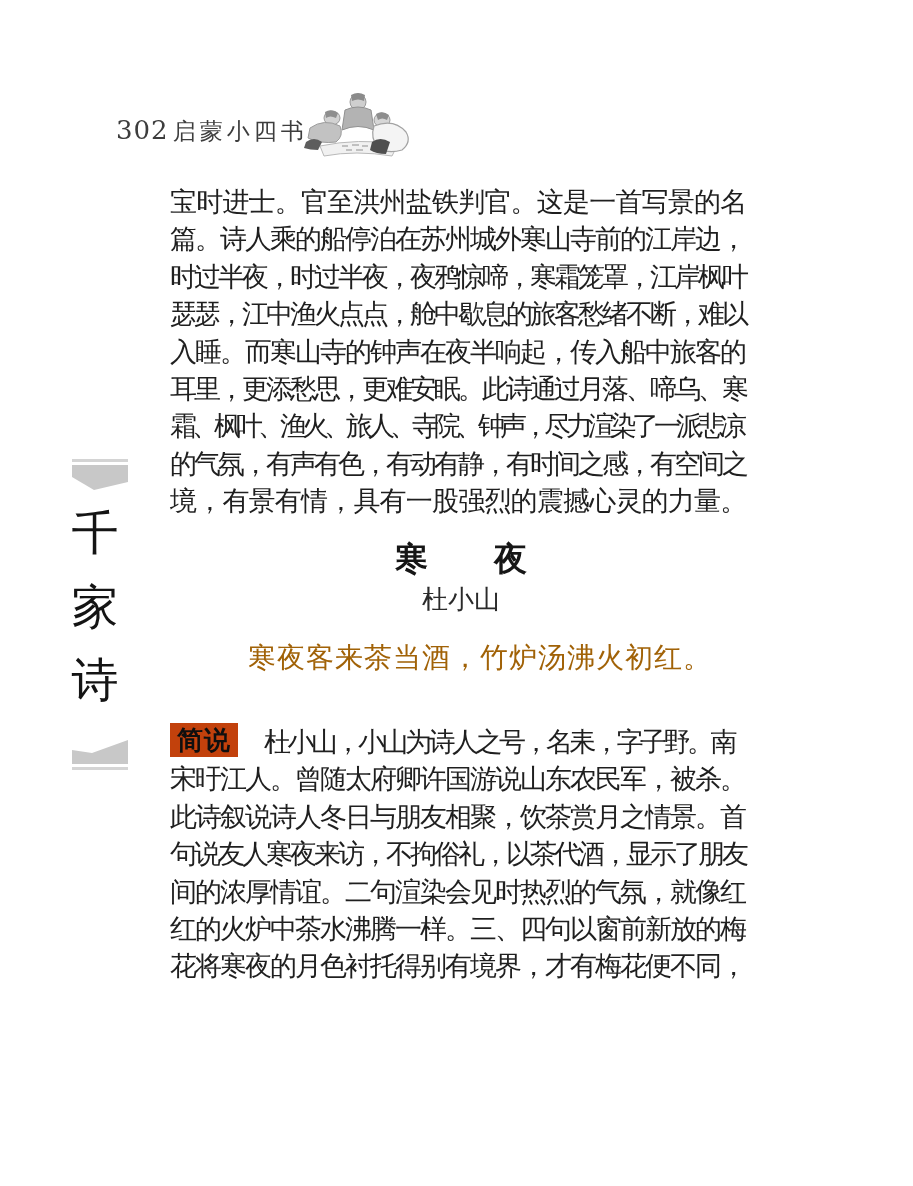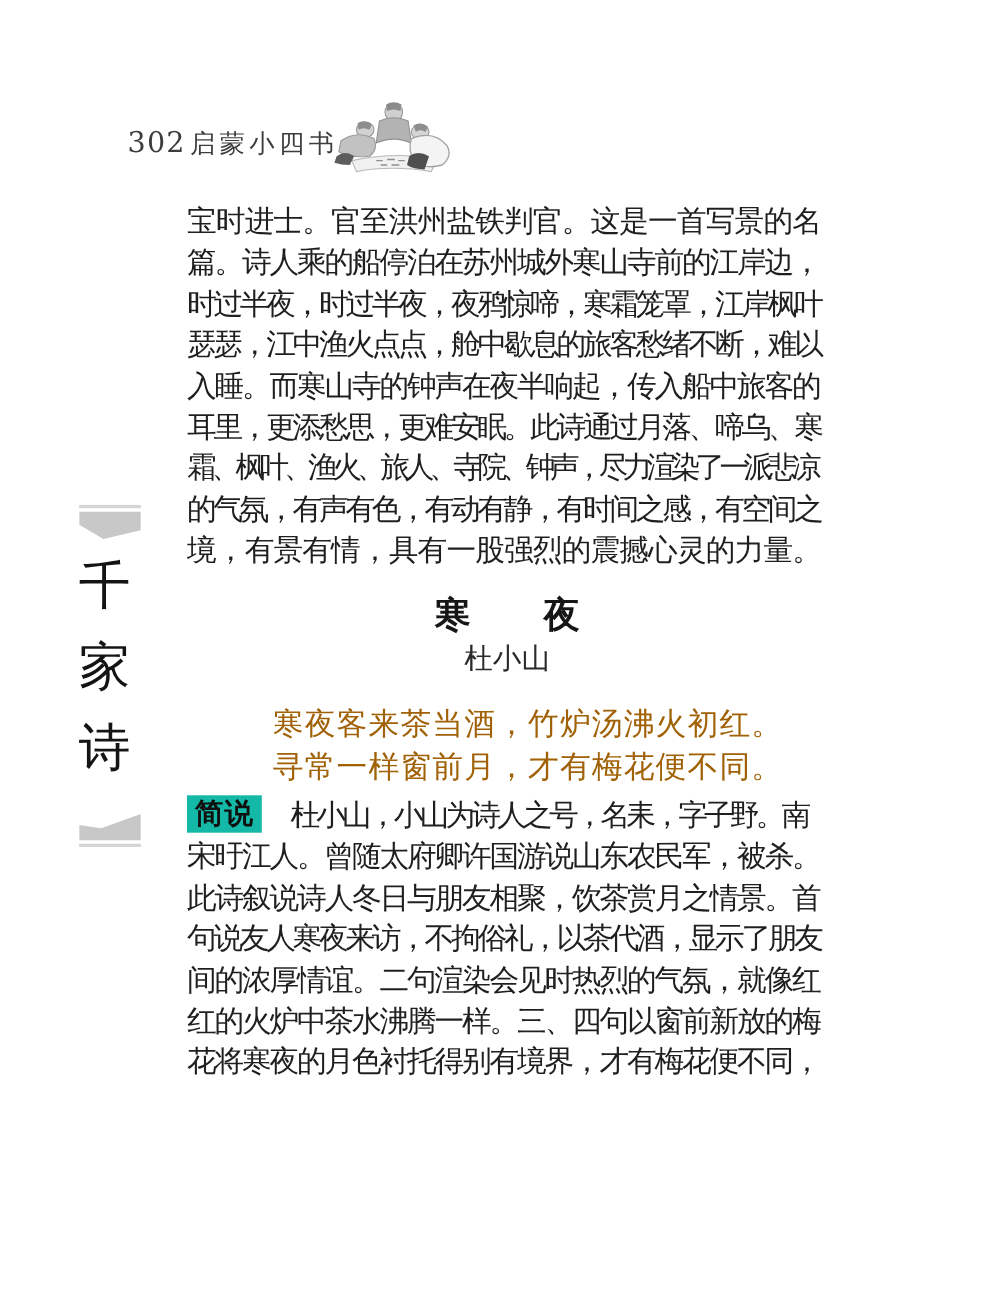--- a/index.html
+++ b/index.html
@@ -66,21 +66,21 @@
   }
   .poem-lines {
     position:absolute; left:248px; top:639px;
     font-size:28px; line-height:38.5px; letter-spacing:1px; white-space:nowrap;
     color:#a16207;
   }
 
   .jianshuo .first-line { display:flex; align-items:flex-start; }
   .label-box {
     display:inline-block;
-    background:#14b8a6;
+    background:#c2410c;
     color:#0f0f0f;
     font-family:"DejaVu Sans","Liberation Sans",sans-serif;
     font-weight:bold;
     font-size:26px; line-height:33px;
     padding:1px 7px 0 7px;
     margin-right:26px;
     letter-spacing:1px;
     flex:0 0 auto;
   }
   .first-line-text { letter-spacing:-3.5px; white-space:nowrap; }
@@ -145,21 +145,20 @@
     <div class="w24">耳里，更添愁思，更难安眠。此诗通过月落、啼乌、寒</div>
     <div class="w26">霜、枫叶、渔火、旅人、寺院、钟声，尽力渲染了一派悲凉</div>
     <div class="w24">的气氛，有声有色，有动有静，有时间之感，有空间之</div>
     <div class="w22">境，有景有情，具有一股强烈的震撼心灵的力量。</div>
   </div>
 
   <div class="poem-title">寒　　夜</div>
   <div class="poem-author">杜小山</div>
   <div class="poem-lines">
     <div>寒夜客来茶当酒，竹炉汤沸火初红。</div>
-    <div>寻常一样窗前月，才有梅花便不同。</div>
   </div>
 
   <div class="jianshuo">
     <div class="first-line">
       <span class="label-box">简说</span>
       <span class="first-line-text">杜小山，小山为诗人之号，名耒，字子野。南</span>
     </div>
     <div class="w23">宋旴江人。曾随太府卿许国游说山东农民军，被杀。</div>
     <div class="w23">此诗叙说诗人冬日与朋友相聚，饮茶赏月之情景。首</div>
     <div class="w24">句说友人寒夜来访，不拘俗礼，以茶代酒，显示了朋友</div>

